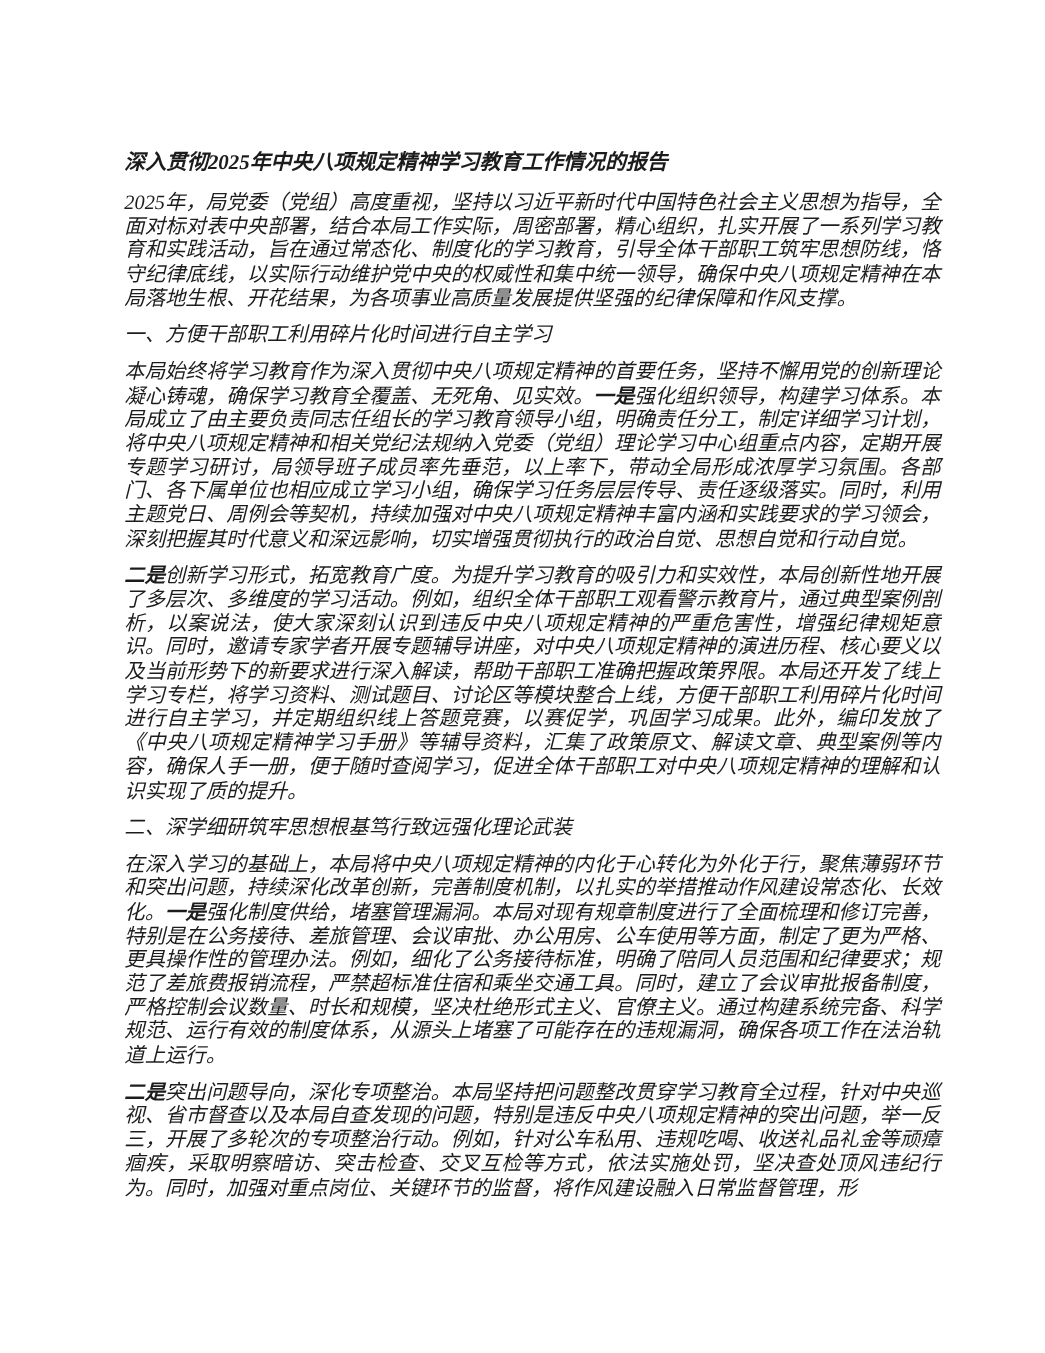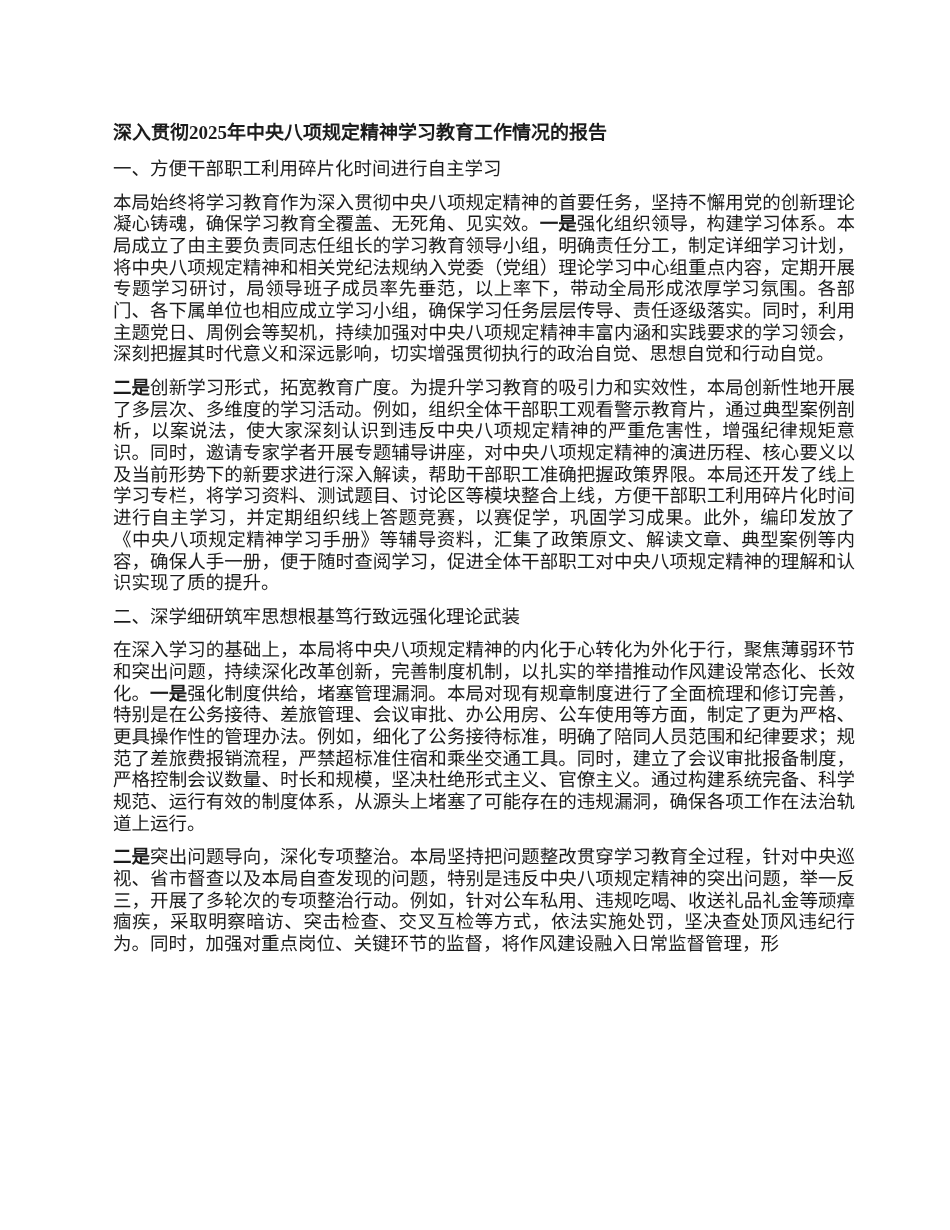--- a/index.html
+++ b/index.html
@@ -11,22 +11,23 @@
     height: 1230px;
     background: #ffffff;
     overflow: hidden;
     position: relative;
     font-family: "Liberation Serif", "DejaVu Serif", serif;
     color: #1c1c1c;
   }
   .doc {
     position: absolute;
     left: 113px;
-    top: 121px;
+    top: 137px;
     width: 742px;
+    font-style: italic;
   }
   .doc-title {
     font-size: 19px;
     font-weight: bold;
     line-height: 24px;
     margin: 0 0 14px 0;
     text-align: left;
   }
   .doc-body p {
     font-size: 18.5px;
@@ -43,20 +44,21 @@
   .run-bold {
     font-weight: bold;
   }
 </style>
 </head>
 <body>
 
 <div class="doc">
   <h1 class="doc-title">深入贯彻2025年中央八项规定精神学习教育工作情况的报告</h1>
   <div class="doc-body">
+      <p class="para"><span class="run">2025年，局党委（党组）高度重视，坚持以习近平新时代中国特色社会主义思想为指导，全面对标对表中央部署，结合本局工作实际，周密部署，精心组织，扎实开展了一系列学习教育和实践活动，旨在通过常态化、制度化的学习教育，引导全体干部职工筑牢思想防线，恪守纪律底线，以实际行动维护党中央的权威性和集中统一领导，确保中央八项规定精神在本局落地生根、开花结果，为各项事业高质量发展提供坚强的纪律保障和作风支撑。</span></p>
       <p class="heading"><span class="run">一、方便干部职工利用碎片化时间进行自主学习</span></p>
       <p class="para"><span class="run">本局始终将学习教育作为深入贯彻中央八项规定精神的首要任务，坚持不懈用党的创新理论凝心铸魂，确保学习教育全覆盖、无死角、见实效。</span><span class="run-bold">一是</span><span class="run">强化组织领导，构建学习体系。本局成立了由主要负责同志任组长的学习教育领导小组，明确责任分工，制定详细学习计划，将中央八项规定精神和相关党纪法规纳入党委（党组）理论学习中心组重点内容，定期开展专题学习研讨，局领导班子成员率先垂范，以上率下，带动全局形成浓厚学习氛围。各部门、各下属单位也相应成立学习小组，确保学习任务层层传导、责任逐级落实。同时，利用主题党日、周例会等契机，持续加强对中央八项规定精神丰富内涵和实践要求的学习领会，深刻把握其时代意义和深远影响，切实增强贯彻执行的政治自觉、思想自觉和行动自觉。</span></p>
       <p class="para"><span class="run-bold">二是</span><span class="run">创新学习形式，拓宽教育广度。为提升学习教育的吸引力和实效性，本局创新性地开展了多层次、多维度的学习活动。例如，组织全体干部职工观看警示教育片，通过典型案例剖析，以案说法，使大家深刻认识到违反中央八项规定精神的严重危害性，增强纪律规矩意识。同时，邀请专家学者开展专题辅导讲座，对中央八项规定精神的演进历程、核心要义以及当前形势下的新要求进行深入解读，帮助干部职工准确把握政策界限。本局还开发了线上学习专栏，将学习资料、测试题目、讨论区等模块整合上线，方便干部职工利用碎片化时间进行自主学习，并定期组织线上答题竞赛，以赛促学，巩固学习成果。此外，编印发放了《中央八项规定精神学习手册》等辅导资料，汇集了政策原文、解读文章、典型案例等内容，确保人手一册，便于随时查阅学习，促进全体干部职工对中央八项规定精神的理解和认识实现了质的提升。</span></p>
       <p class="heading"><span class="run">二、深学细研筑牢思想根基笃行致远强化理论武装</span></p>
       <p class="para"><span class="run">在深入学习的基础上，本局将中央八项规定精神的内化于心转化为外化于行，聚焦薄弱环节和突出问题，持续深化改革创新，完善制度机制，以扎实的举措推动作风建设常态化、长效化。</span><span class="run-bold">一是</span><span class="run">强化制度供给，堵塞管理漏洞。本局对现有规章制度进行了全面梳理和修订完善，特别是在公务接待、差旅管理、会议审批、办公用房、公车使用等方面，制定了更为严格、更具操作性的管理办法。例如，细化了公务接待标准，明确了陪同人员范围和纪律要求；规范了差旅费报销流程，严禁超标准住宿和乘坐交通工具。同时，建立了会议审批报备制度，严格控制会议数量、时长和规模，坚决杜绝形式主义、官僚主义。通过构建系统完备、科学规范、运行有效的制度体系，从源头上堵塞了可能存在的违规漏洞，确保各项工作在法治轨道上运行。</span></p>
       <p class="para"><span class="run-bold">二是</span><span class="run">突出问题导向，深化专项整治。本局坚持把问题整改贯穿学习教育全过程，针对中央巡视、省市督查以及本局自查发现的问题，特别是违反中央八项规定精神的突出问题，举一反三，开展了多轮次的专项整治行动。例如，针对公车私用、违规吃喝、收送礼品礼金等顽瘴痼疾，采取明察暗访、突击检查、交叉互检等方式，依法实施处罚，坚决查处顶风违纪行为。同时，加强对重点岗位、关键环节的监督，将作风建设融入日常监督管理，形</span></p>
     </div>
 </div>
 
 </body></html>

